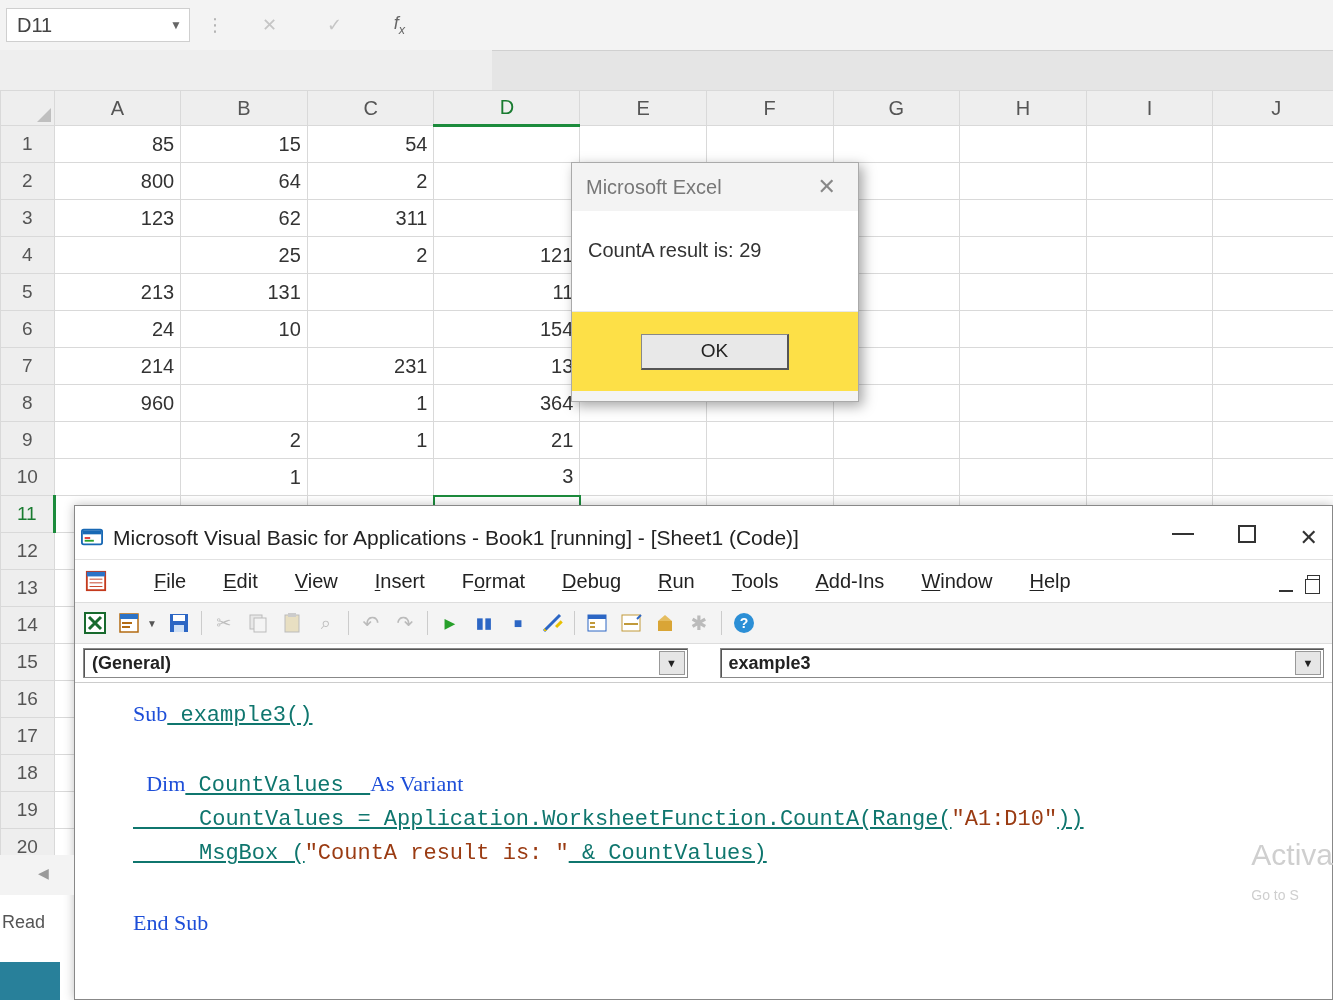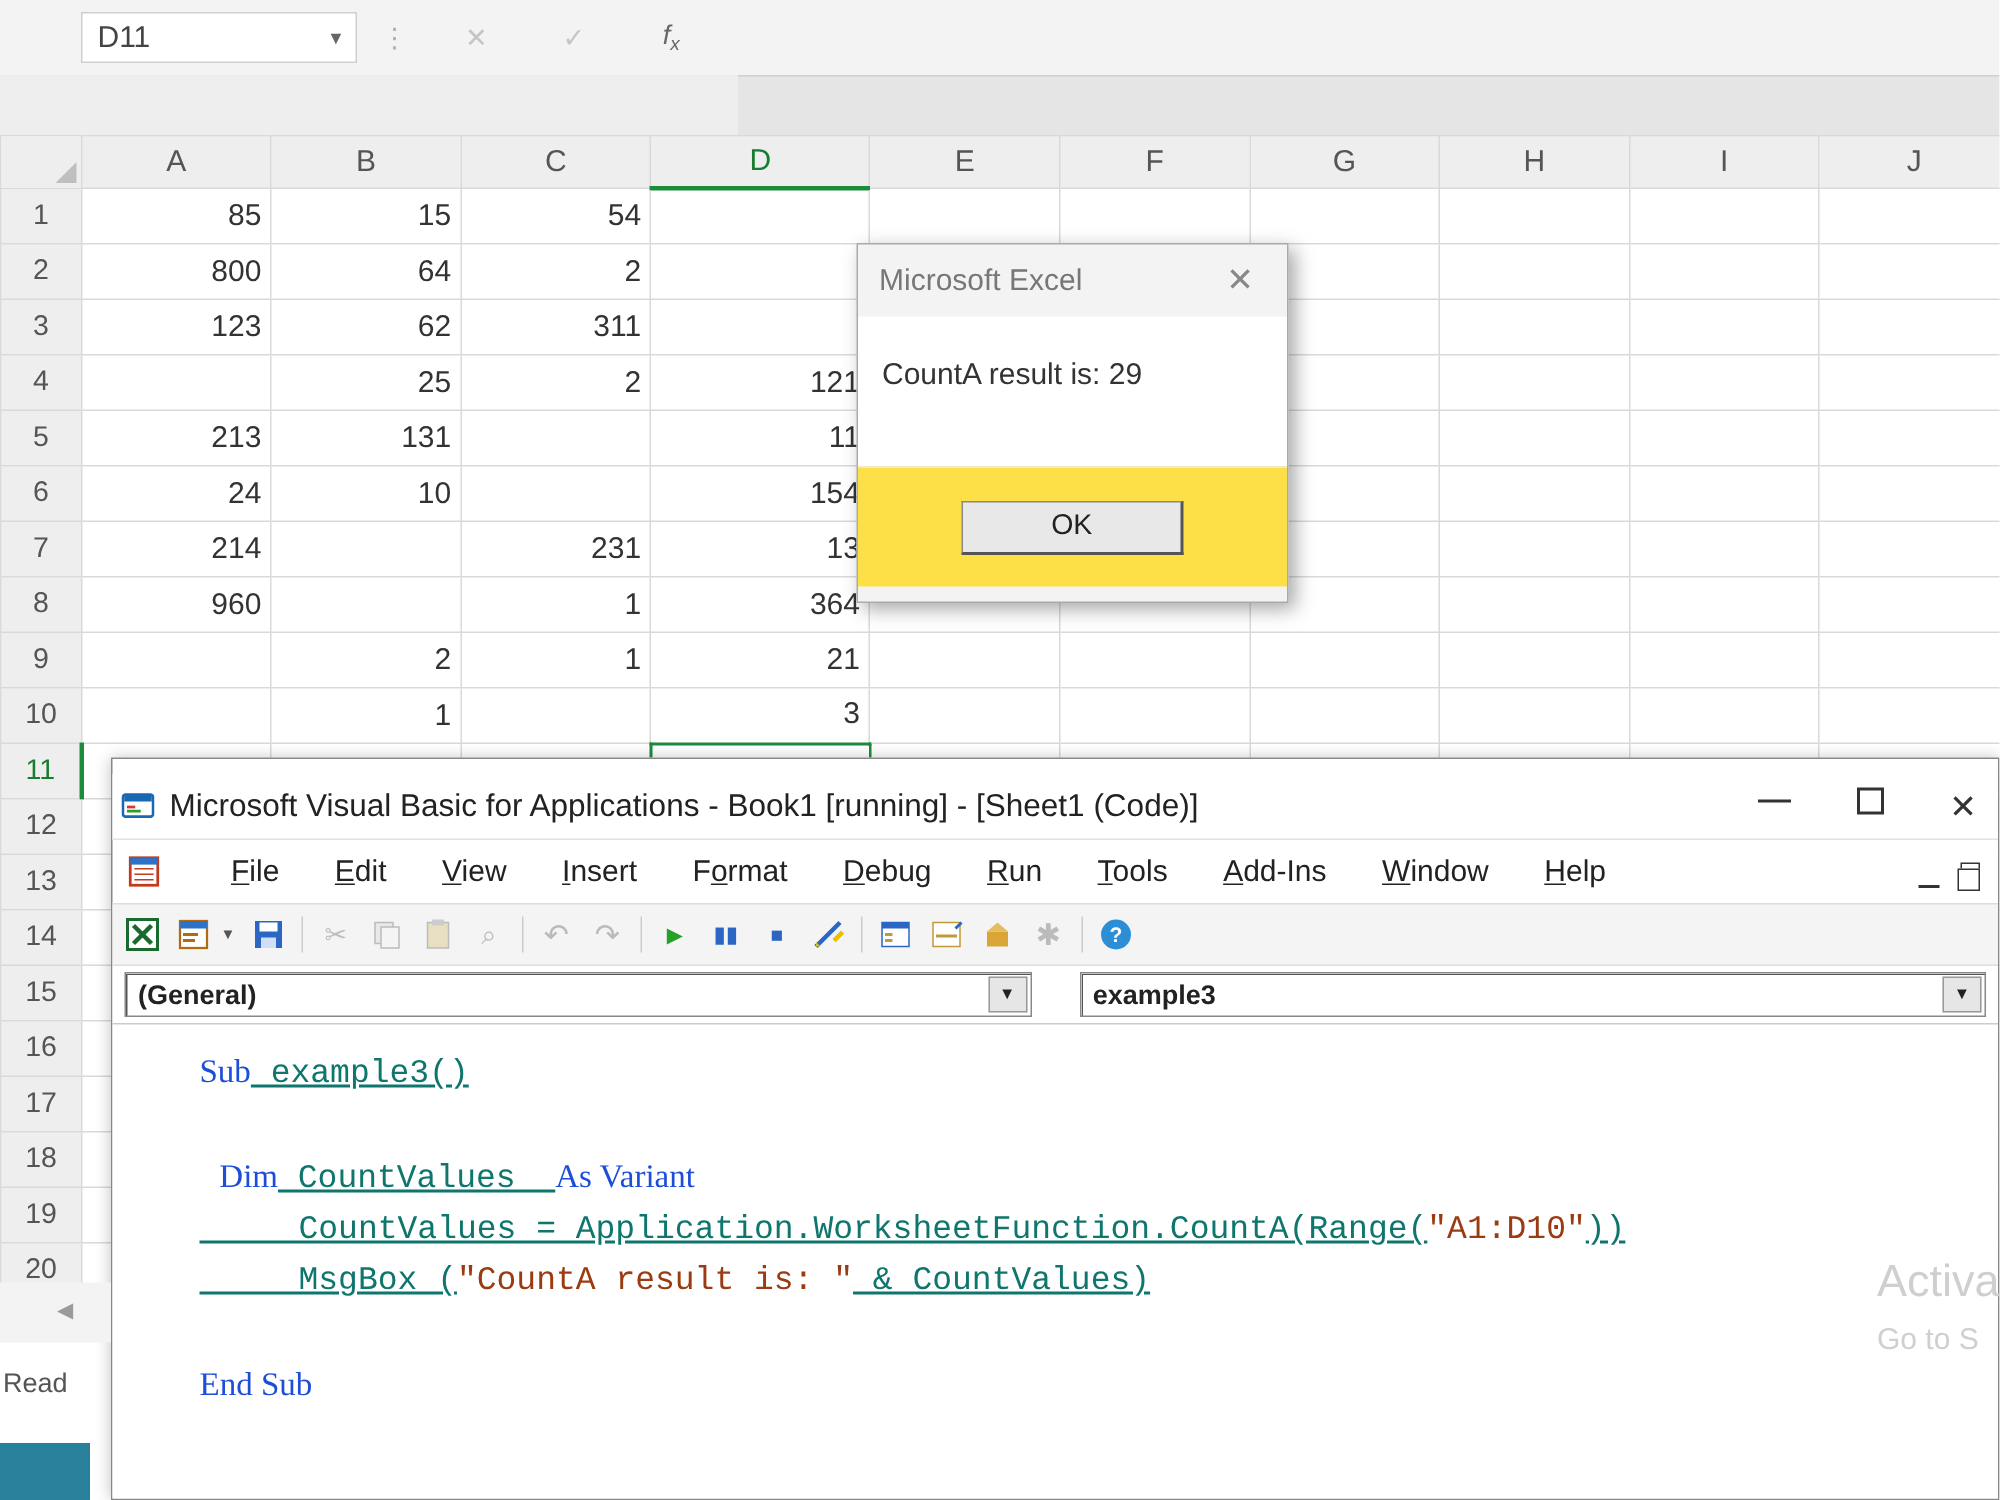--- a/index.html
+++ b/index.html
@@ -11,21 +11,21 @@
     color: #222;
     overflow: hidden;
     width: 1333px; height: 1000px;
     position: relative;
   }
 
   
   .formula-area {
     position: absolute; left: 0; top: 0; width: 100%; height: 50px;
     background: #f3f3f3;
-    display: flex; align-items: center; padding-left: 48px;
+    display: flex; align-items: center;
   }
   .namebox-wrap {
     margin-left: 6px;
     width: 184px; height: 34px;
     background: #fff;
     border: 1px solid #cfcfcf;
     display: flex; align-items: center;
   }
   .namebox-text {
     flex: 1; padding: 0 10px; font-size: 20px; color: #444;
@@ -228,21 +228,21 @@
   .kw{ color:#1d4ed8;font-family:Liberation Serif, serif; }
   .str{ color:#9a3b12; }
   .code-dark{ color:#0f766e;text-decoration:underline; }
 
   
   .watermark{
     position:absolute; right:0; top:838px;
     color:#cfcfcf; font-size:30px; text-align:left; pointer-events:none;
     line-height:1.15;
   }
-  .watermark .small{font-size:20px;margin-top:24px;}
+  .watermark .small{font-size:14px;margin-top:24px;}
 </style>
 </head>
 <body>
 
 <div class="formula-area">
   <div class="namebox-wrap">
     <span class="namebox-text">D11</span>
     <span class="namebox-dd">▼</span>
   </div>
   <span class="sep-dots">⋮</span>

